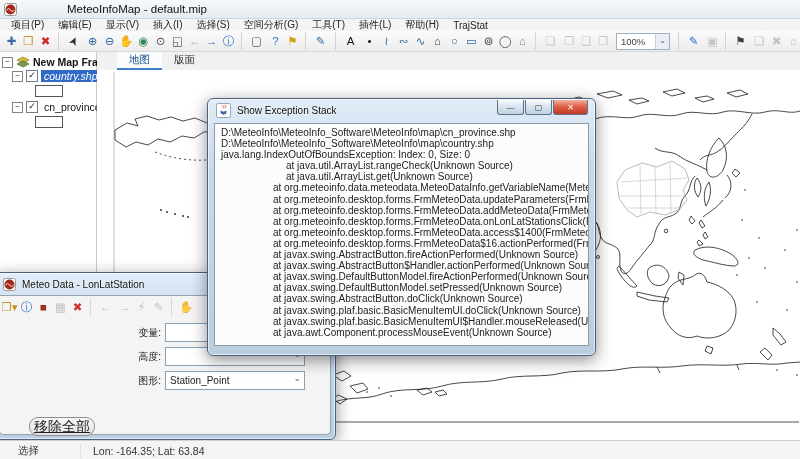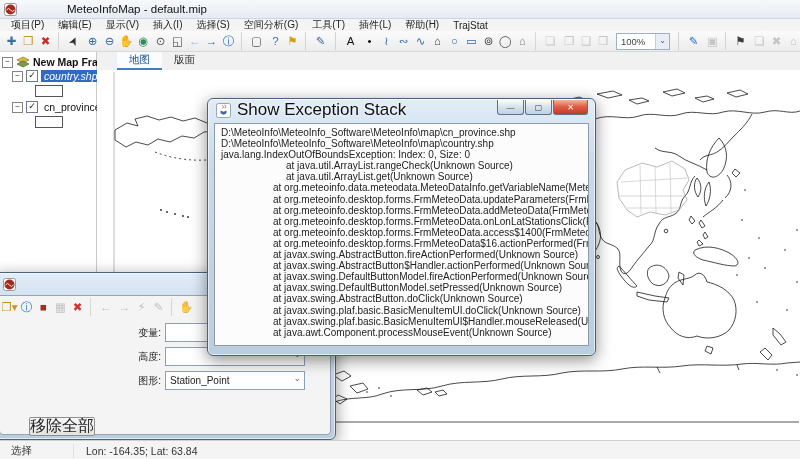--- a/index.html
+++ b/index.html
@@ -40,49 +40,49 @@
   
   #map-area{position:absolute;left:97px;top:52px;width:703px;height:388px;background:#fff;}
   #tabstrip{position:absolute;left:0;top:0;width:100%;height:18px;background:#f1f1f1;border-bottom:1px solid #d6d6d6;display:flex;align-items:stretch;padding-left:20px;}
   .tab{font-size:10.5px;color:#333;display:flex;align-items:center;padding:0 12px;border-bottom:2px solid transparent;cursor:default;}
   .tab.active{color:#1a4f8f;border-bottom:2px solid #3f7fc9;background:#fafcfe;}
   #map-canvas{position:absolute;left:0;top:18px;width:703px;height:370px;background:#fff;}
   #map-canvas svg{position:absolute;left:0;top:0;}
   
   #statusbar{position:absolute;left:0;top:440px;width:800px;height:19px;background:#f4f4f4;border-top:1px solid #d0d0d0;
              display:flex;align-items:center;font-size:10.5px;color:#333;z-index:40;}
-  #status-mode{width:62px;padding-left:11px;border-right:1px solid #e0e0e0;}
+  #status-mode{width:62px;padding-left:18px;border-right:1px solid #e0e0e0;}
   #status-coords{padding-left:12px;}
   
   .dialog{position:absolute;border:1px solid #47637f;border-radius:6px;
           background:linear-gradient(180deg,#e2edf8,#c8d9ea 26%,#bacee0);
           box-shadow:0 4px 16px rgba(0,0,0,.45), inset 0 0 0 1px rgba(255,255,255,.6);}
   .dtitle{height:22px;display:flex;align-items:center;padding-left:8px;}
   .dtitle .dicon{margin-right:6px;flex:none;}
-  .dtitle .dtext{font-size:17px;color:#101010;text-shadow:0 0 3px #fff;white-space:nowrap;}
+  .dtitle .dtext{font-size:10px;color:#101010;text-shadow:0 0 3px #fff;white-space:nowrap;}
   .winbtns{position:absolute;top:1px;right:7px;display:flex;gap:1px;z-index:5;}
   .wbtn{width:25px;height:14px;border:1px solid #5d7188;border-top:none;border-radius:0 0 3px 3px;
         background:linear-gradient(180deg,#fdfdfd,#d9e4ef 45%,#c0d2e2);display:flex;align-items:center;justify-content:center;
         font-size:8px;color:#333;cursor:default;}
   .wbtn.close{width:33px;background:linear-gradient(180deg,#f4b4a3,#e0614a 45%,#c03a26);color:#fff;font-weight:bold;}
   
   #exception-dialog{left:207px;top:98px;width:387px;height:256px;z-index:30;}
   #stack-panel{position:absolute;left:6px;top:24px;right:6px;bottom:9px;background:#fcfcfc;border:1px solid #8e9caa;
                overflow:hidden;padding-top:3px;}
   .sline{font-size:10px;line-height:11.1px;color:#222;white-space:nowrap;}
   
   #meteo-dialog{left:-6px;top:272px;width:340px;height:166px;z-index:20;}
   #meteo-body{position:absolute;left:4px;right:4px;top:22px;bottom:4px;background:#f4f4f4;border:1px solid #93a4b5;border-radius:0 0 4px 4px;}
   #meteo-toolbar{position:absolute;left:6px;top:24px;height:20px;display:flex;align-items:center;}
   #file-list{position:absolute;left:9px;top:44px;width:117px;height:97px;background:#fff;border:1px solid #8aa0b5;overflow:hidden;}
   .frow-file{height:15px;font-size:10px;color:#222;display:flex;align-items:center;padding-left:4px;}
   .frow-file.selected{background:#3c6fd0;color:#fff;}
-  #remove-all-button{position:absolute;left:34px;top:144px;width:64px;height:17px;font-size:16px;color:#222;
-       border:1px solid #8e8f8f;border-radius:2px;background:linear-gradient(180deg,#f8f8f8,#e2e2e2);
-       display:flex;align-items:center;justify-content:center;cursor:default;}
+  #remove-all-button{position:absolute;left:34px;top:144px;width:64px;height:17px;font-size:14px;color:#222;
+       border:1px solid #8e8f8f;border-radius:9px;background:linear-gradient(180deg,#f8f8f8,#e2e2e2);
+       display:flex;align-items:center;justify-content:center;cursor:default;text-decoration:underline;}
   #meteo-form{position:absolute;left:132px;top:51px;right:30px;}
   .mform-row{display:flex;align-items:center;height:17px;margin-bottom:7px;}
   .flabel{width:34px;text-align:right;margin-right:4px;font-size:10px;color:#222;flex:none;}
   .combo{flex:1;height:17px;background:#fff;border:1px solid #8aa0b5;position:relative;display:flex;align-items:center;}
   .cval{font-size:10px;color:#222;padding-left:4px;white-space:nowrap;}
   .chev{position:absolute;right:3px;top:1px;font-size:9px;color:#567;visibility:hidden;}
   .chev.show{visibility:visible;}
 </style>
 </head>
 <body>
@@ -347,20 +347,21 @@
   </div>
 </div>
 
 <div class="dialog" id="meteo-dialog">
   <div class="dtitle">
     <svg class="dicon" width="13" height="13" viewBox="0 0 13 13">
       <rect x="0.5" y="0.5" width="12" height="12" rx="2" fill="#fff" stroke="#9a9a9a"></rect>
       <circle cx="6.5" cy="6.5" r="5" fill="#a5291c"></circle>
       <path d="M2.5,7 q2,-3 4,0 t4,0" stroke="#fff" stroke-width="0.9" fill="none"></path>
     </svg>
+    <span class="dtext">Meteo Data - LonLatStation</span>
   </div>
   <div id="meteo-body"></div>
   <div id="meteo-toolbar">
 
   <span class="tbtn">
         <span class="glyph" style="color: rgb(200, 146, 42);">❐▾</span>
       </span>
       <span class="tbtn">
         <span class="glyph" style="color: rgb(42, 111, 212);">ⓘ</span>
       </span>

